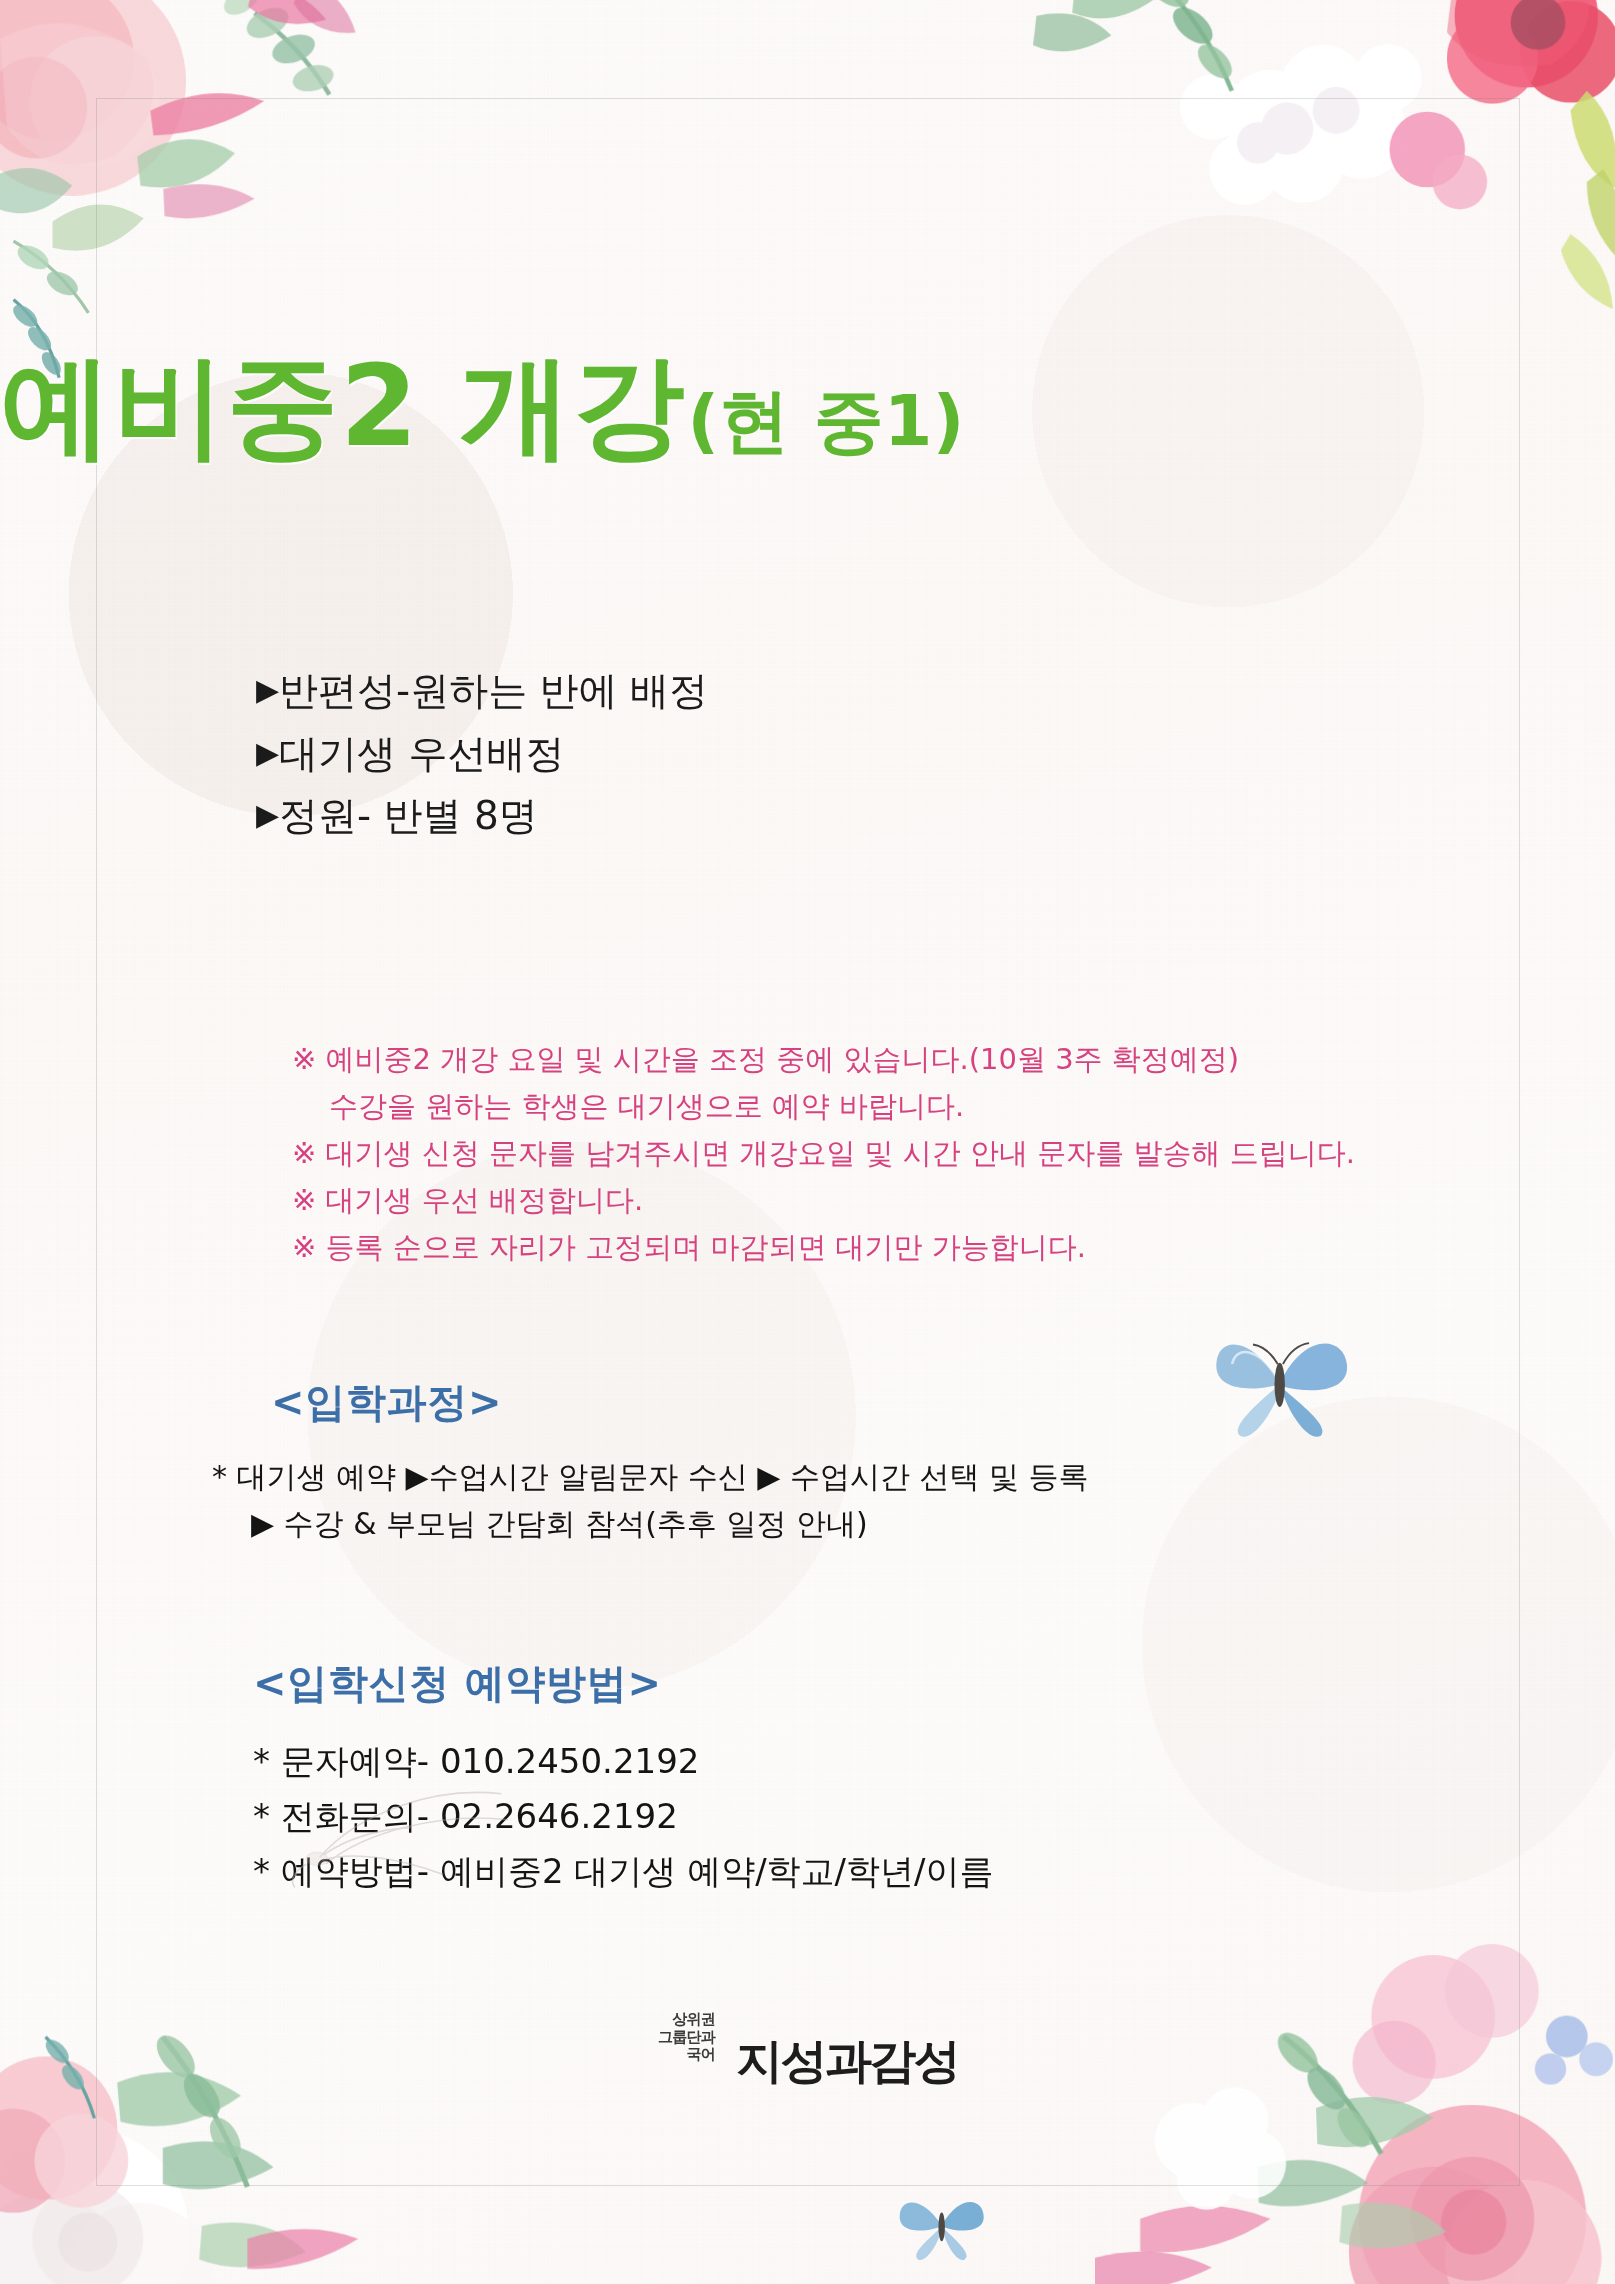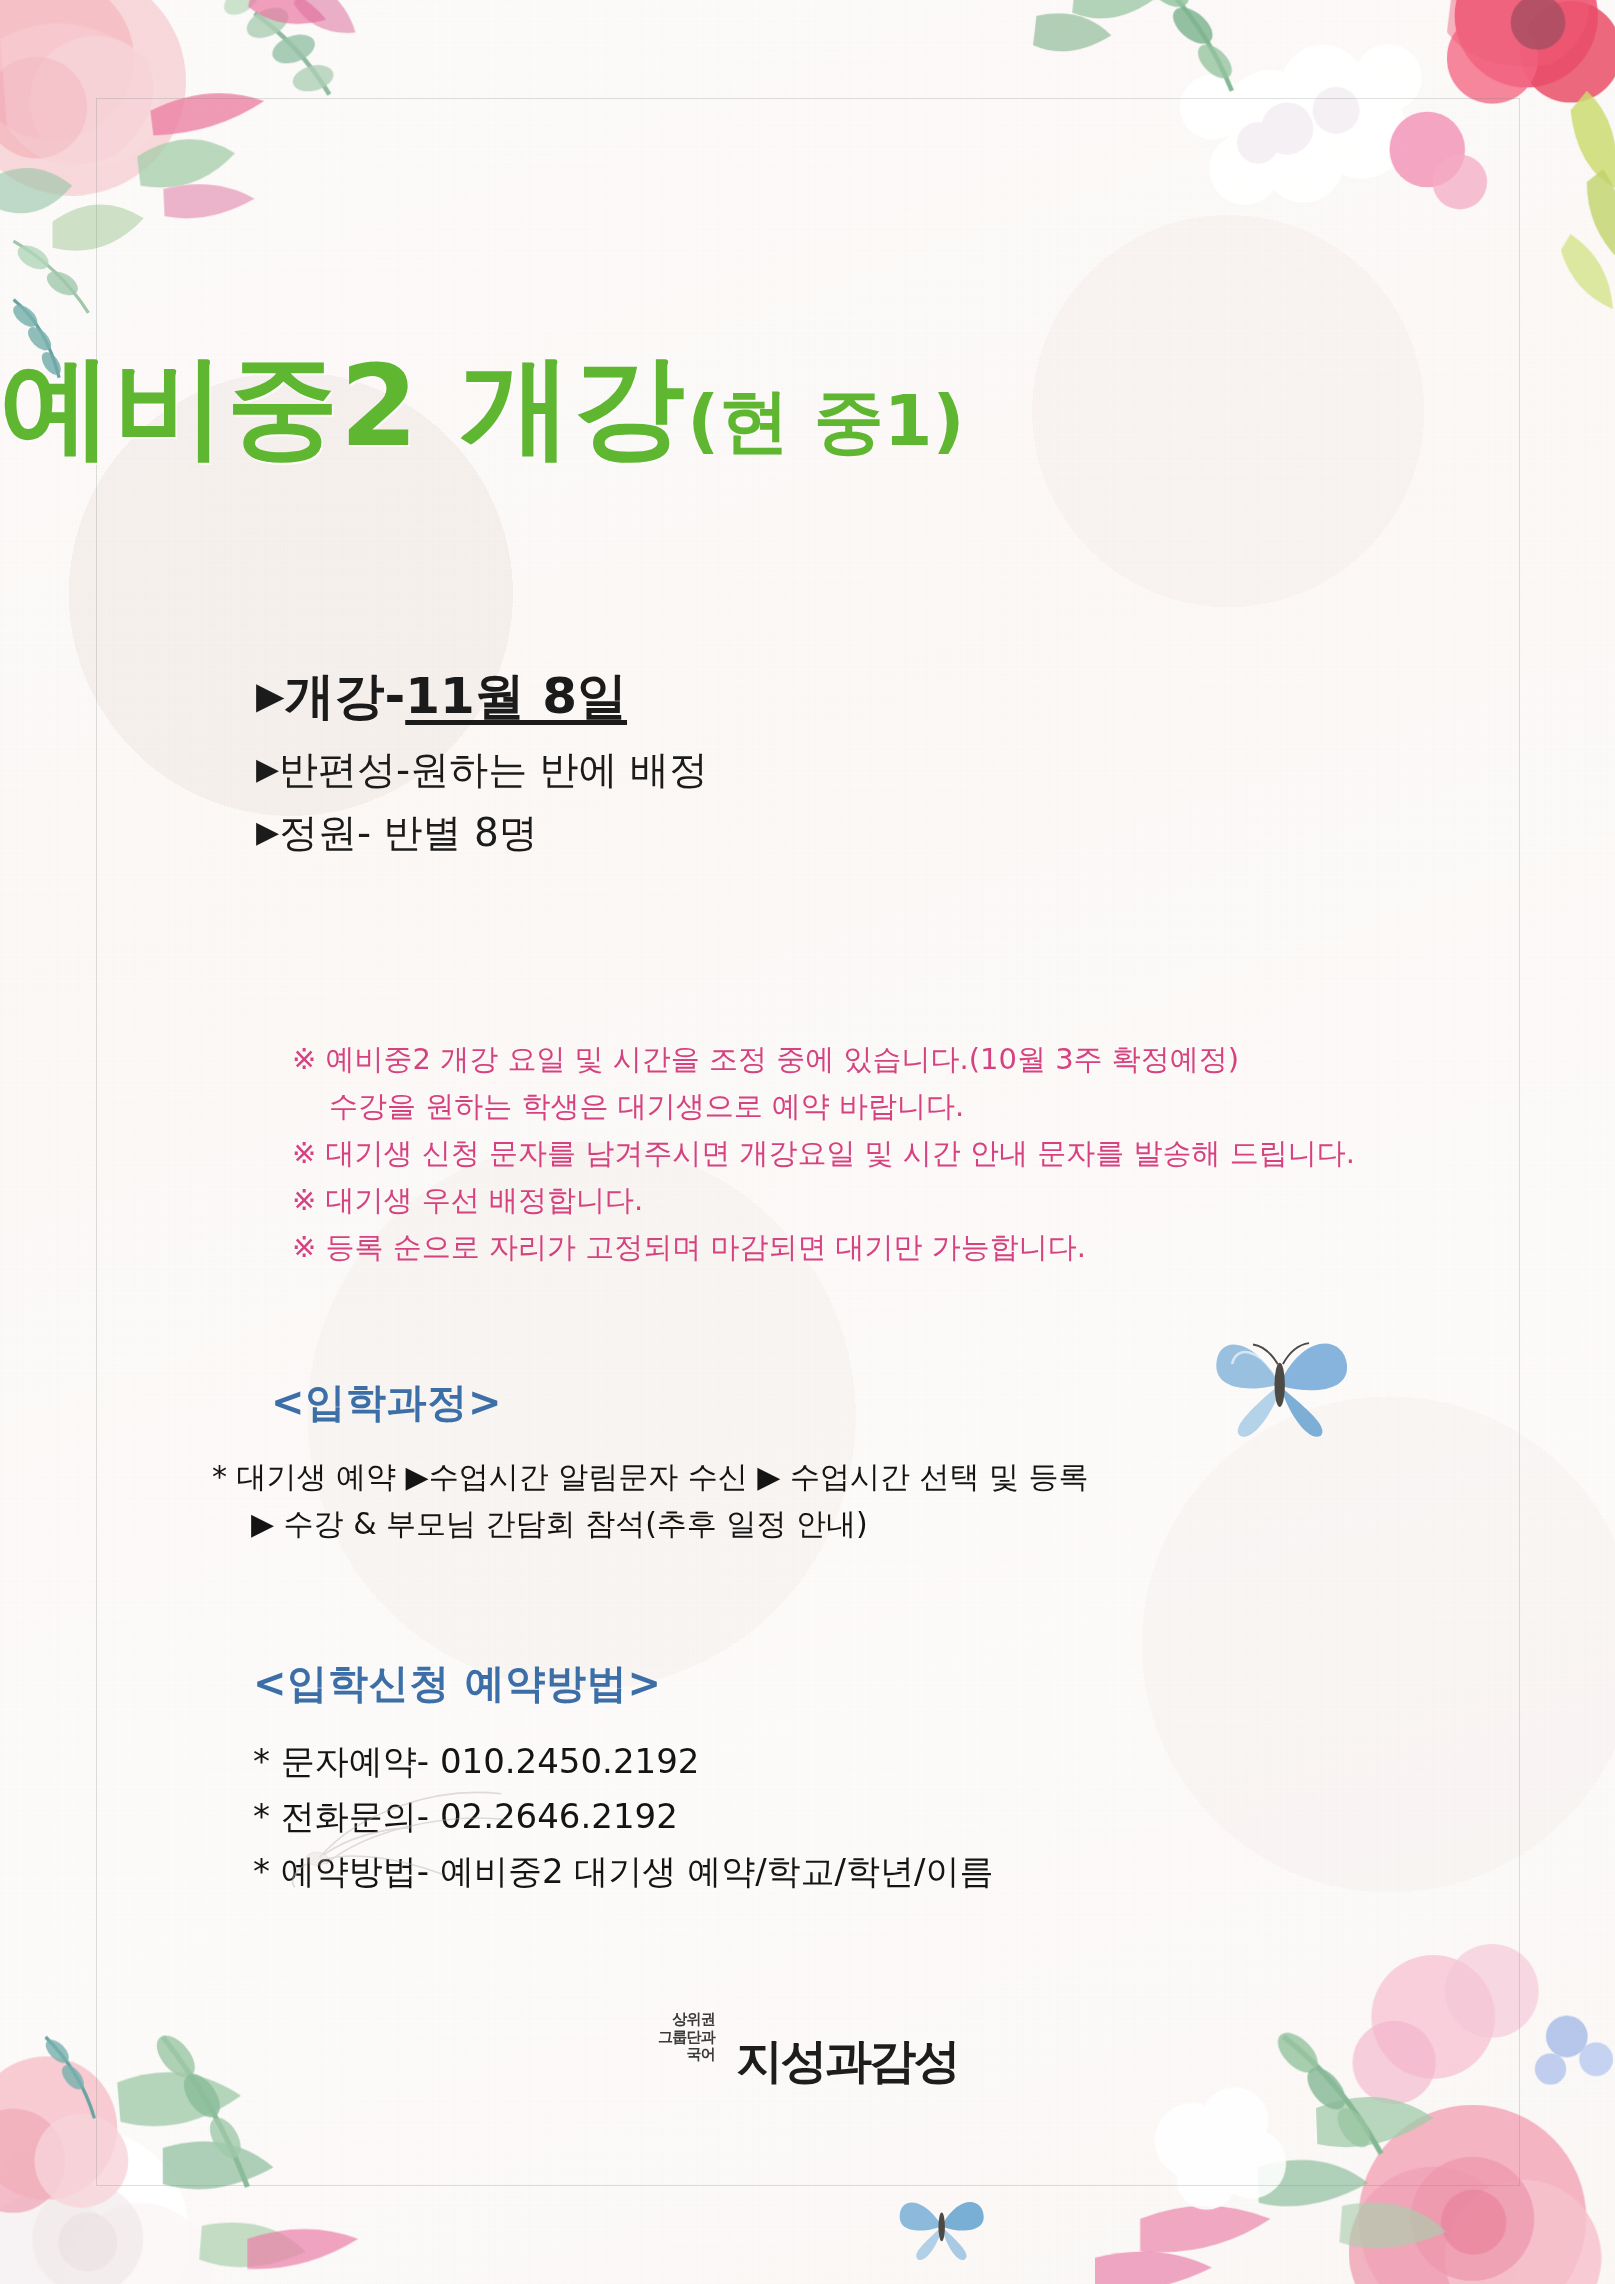--- a/index.html
+++ b/index.html
@@ -354,25 +354,25 @@
 
   <div class="inner-frame"></div>
 
   <div class="content">
 
     <div class="title-row">
       <span class="title-main">예비중2 개강</span><span class="title-sub">(현 중1)</span>
     </div>
 
     <div class="bullets">
-      <div class="bullet bullet-main">
-        <span class="mark">▶</span><span>개강-</span><span class="u">11월 8일</span>
+      <div class="bullet">
+        <span class="mark">▶</span><span>반편성-원하는 반에 배정</span>
       </div>
       <div class="bullet">
-        <span class="mark">▶</span><span>반편성-원하는 반에 배정</span>
+        <span class="mark">▶</span><span>대기생 우선배정</span>
       </div>
       <div class="bullet">
         <span class="mark">▶</span><span>정원- 반별 8명</span>
       </div>
     </div>
 
     <div class="notes">
       <div class="note">※ 예비중2 개강 요일 및 시간을 조정 중에 있습니다.(10월 3주 확정예정)</div>
       <div class="note cont">수강을 원하는 학생은 대기생으로 예약 바랍니다.</div>
       <div class="note">※ 대기생 신청 문자를 남겨주시면 개강요일 및 시간 안내 문자를 발송해 드립니다.</div>

